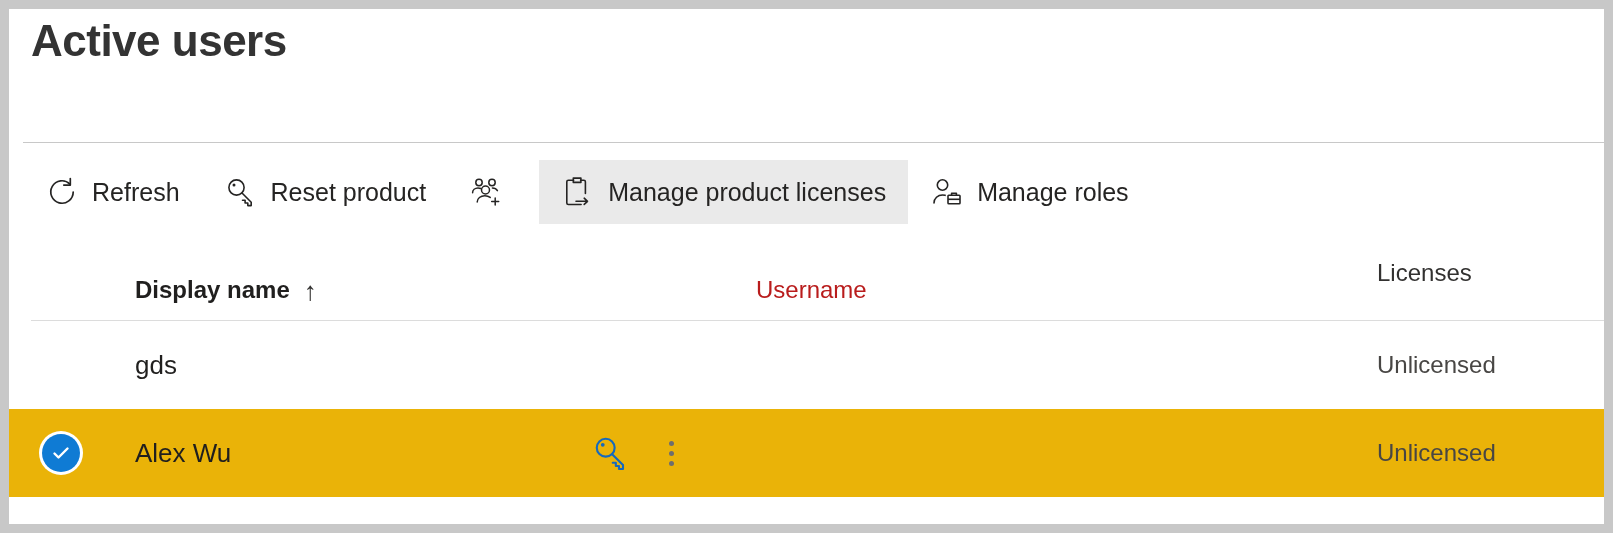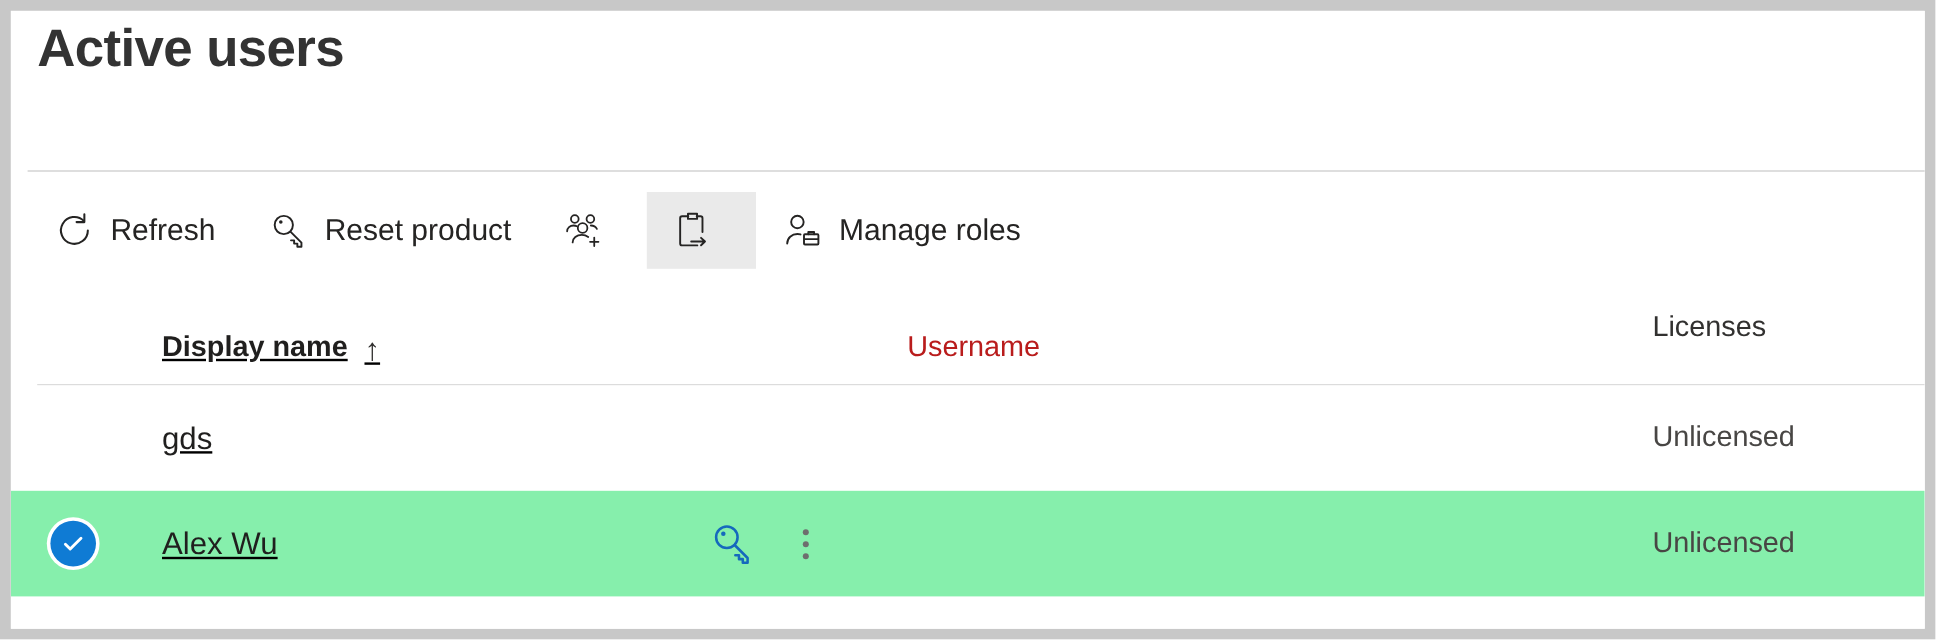--- a/index.html
+++ b/index.html
@@ -94,38 +94,37 @@
   .cmd-btn .cmd-icon svg {
     display: block;
   }
 
   
   .table {
     position: absolute;
     left: 0;
     top: 250px;
     width: 1595px;
-    text-decoration: underline;
   }
 
   .row {
     position: relative;
     display: flex;
     align-items: center;
     box-sizing: border-box;
   }
 
   .row.head {
     height: 62px;
   }
   .row.data {
     height: 88px;
   }
   .row.selected {
-    background: #86efac;
+    background: #eab308;
     text-align: center;
   }
 
   .row-divider {
     position: absolute;
     left: 22px;
     right: 0;
     bottom: 0;
     height: 1px;
     background: #dcdcdc;
@@ -312,20 +311,21 @@
 
       <button class="cmd-btn is-active">
         <span class="cmd-icon">
           <svg width="34" height="34" viewBox="0 0 34 34" fill="none" stroke="#252423" stroke-width="1.6">
             <path d="M12.6 5.2H7.4a1.6 1.6 0 0 0-1.6 1.6v21.1a1.6 1.6 0 0 0 1.6 1.6h12.7" stroke-linecap="round" stroke-linejoin="round"></path>
             <path d="M19.6 5.2h3.2a1.6 1.6 0 0 1 1.6 1.6v11.6" stroke-linecap="round" stroke-linejoin="round"></path>
             <path d="M12.3 3.1h7.6v4.3h-7.6z" stroke-linejoin="round"></path>
             <path d="M15 26.3h11.5M23.2 23.2l3.3 3.1-3.3 3.1" stroke-linecap="round" stroke-linejoin="round"></path>
           </svg>
         </span>
+        <span>Manage product licenses</span>
       </button>
 
       <button class="cmd-btn">
         <span class="cmd-icon">
           <svg width="34" height="34" viewBox="0 0 34 34" fill="none" stroke="#252423" stroke-width="1.6">
             <circle cx="12.5" cy="10" r="5.2"></circle>
             <path d="M4 28c0-4.6 3.8-8 8.5-8 .9 0 1.8.12 2.6.35" stroke-linecap="round"></path>
             <rect x="18" y="20.2" width="12" height="8.6" rx="0.8"></rect>
             <path d="M21.6 20.2v-1.9h4.8v1.9" stroke-linecap="round" stroke-linejoin="round"></path>
             <path d="M18 24.3h12"></path>

